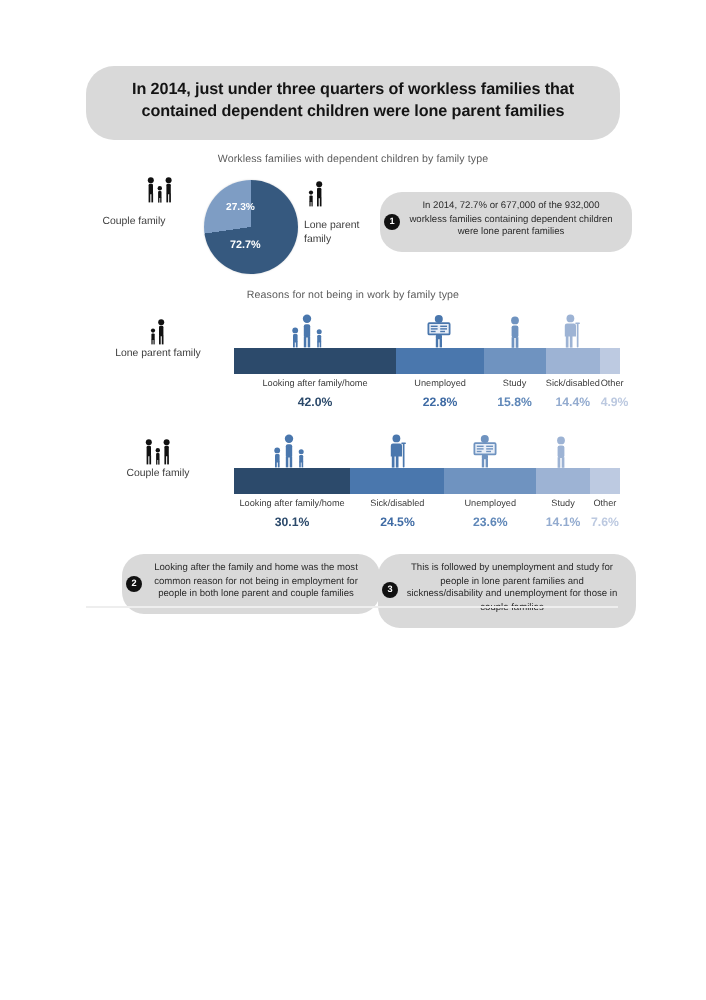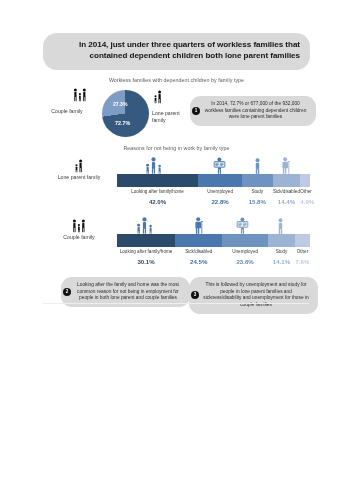--- a/index.html
+++ b/index.html
@@ -36,21 +36,20 @@
     border-radius: 14px;
     padding: 7px 10px 8px 10px;
     text-align: center;
   }
   .title-banner .line {
     font-size: 8.1px;
     font-weight: bold;
     line-height: 1.35;
     color: #141414;
     letter-spacing: -0.05px;
-    text-align: right;
   }
 
   
   .subtitle {
     text-align: center;
     font-size: 5.3px;
     color: #5b5b5b;
     margin-top: 7px;
     letter-spacing: 0.05px;
   }
@@ -221,21 +220,21 @@
   svg { display: block; }
 </style>
 </head>
 <body>
 
 <div class="page">
   <div class="content">
 
     <div class="title-banner">
       <div class="line">In 2014, just under three quarters of workless families that</div>
-      <div class="line">contained dependent children both lone parent families</div>
+      <div class="line">contained dependent children were lone parent families</div>
     </div>
 
     <div class="subtitle">Workless families with dependent children by family type</div>
 
     <div class="pie-block">
 
       <div class="pict-couple">
         <svg width="16" height="14" viewBox="0 0 16 14">
           <g fill="#111111">
             <circle cx="3.4" cy="2.1" r="1.5"></circle>

